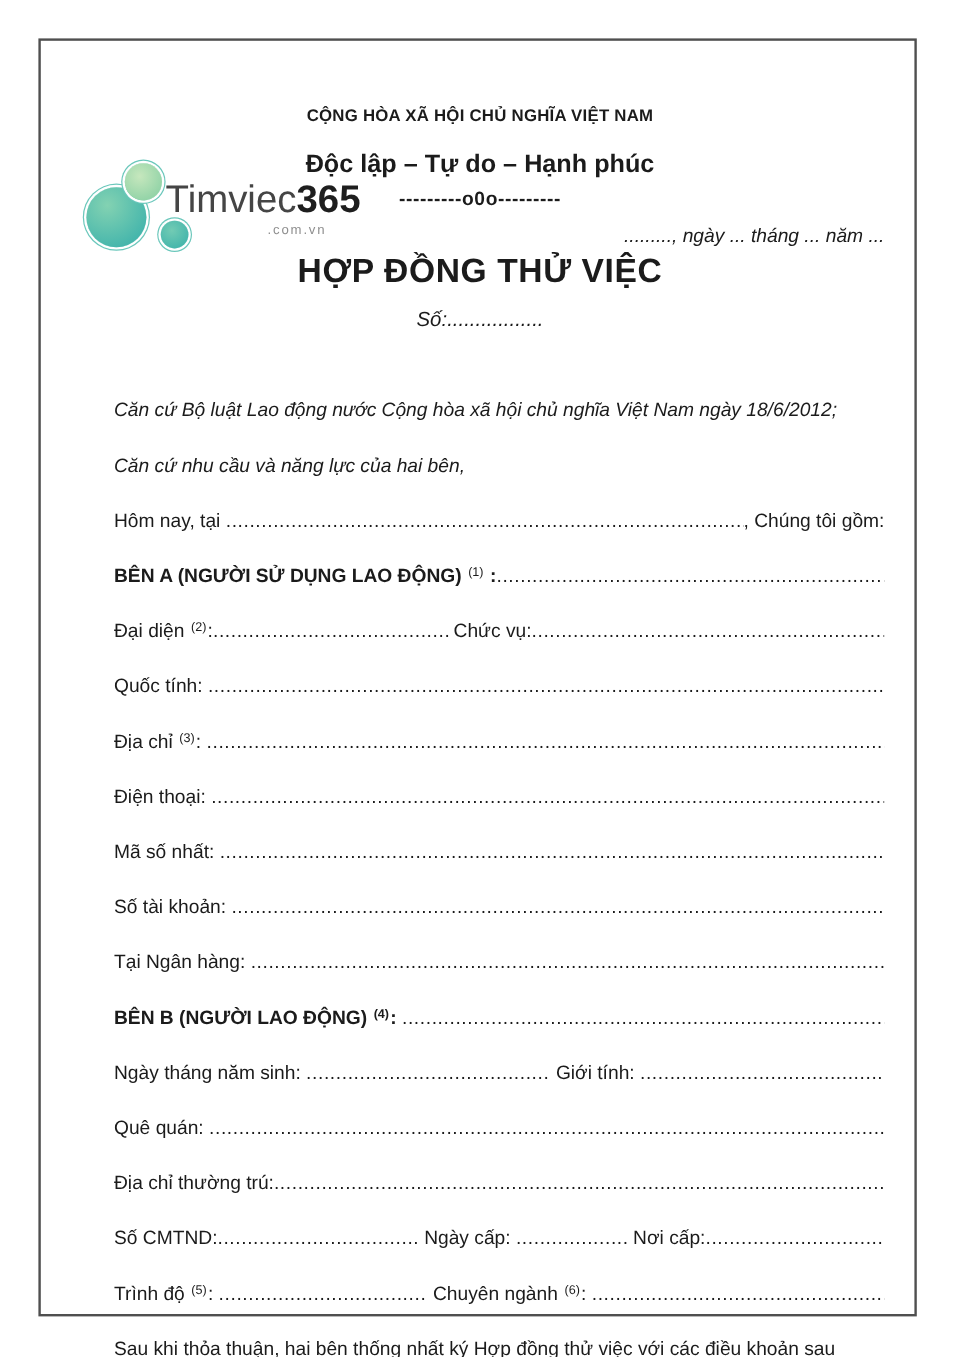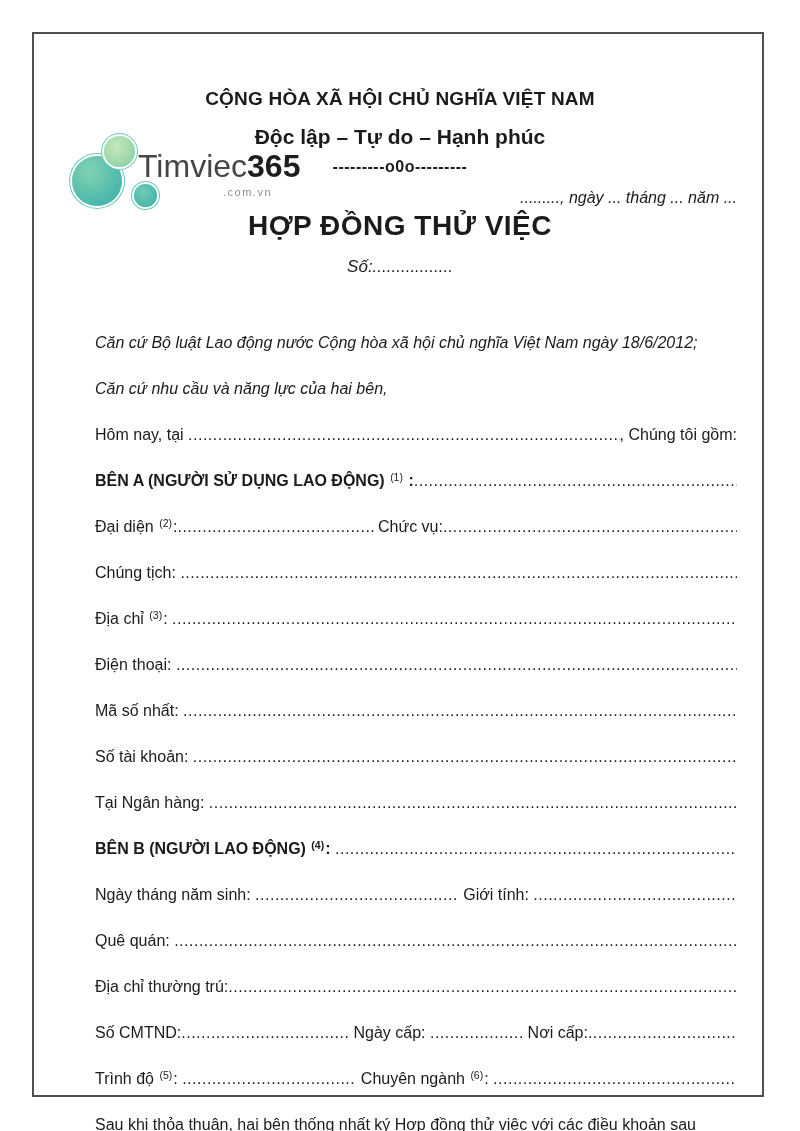--- a/index.html
+++ b/index.html
@@ -1,20 +1,20 @@
 <!DOCTYPE html>
 <html><head>
 <meta charset="utf-8">
 <style>
   html,body{margin:0;padding:0;background:#fff;}
   .sheet{position:relative;width:800px;height:1131px;background:#fff;overflow:hidden;
          font-family:"Liberation Sans",sans-serif;color:#1b1b1b;}
   .frame{position:absolute;left:32px;top:32px;width:728px;height:1061px;border:2px solid #4f4f4f;}
   .centered{position:absolute;left:0;width:100%;text-align:center;}
-  .national-title{top:88px;font-size:19px;font-weight:bold;letter-spacing:.2px;}
+  .national-title{top:88px;font-size:14px;font-weight:bold;letter-spacing:.2px;}
   .motto{top:125px;font-size:21px;font-weight:bold;}
   .separator{top:158px;font-size:16px;font-weight:bold;letter-spacing:.5px;}
   .date-line{position:absolute;top:189px;right:63px;font-style:italic;font-size:16px;}
   .doc-title{top:210px;font-size:28px;font-weight:bold;letter-spacing:.5px;}
   .doc-number{top:257px;font-style:italic;font-size:17px;}
   
   .logo{position:absolute;left:60px;top:134px;width:240px;height:88px;}
   .logo .circle{position:absolute;border-radius:50%;box-shadow:0 0 0 2px #fff,0 0 0 3px #6ac7bb;}
   .logo .c1{left:12px;top:22px;width:50px;height:50px;
             background:radial-gradient(circle at 35% 30%,#83d2b2,#46b6ac 75%);}
@@ -57,21 +57,21 @@
 
   <div class="centered doc-title">HỢP ĐỒNG THỬ VIỆC</div>
   <div class="centered doc-number">Số:.................</div>
 
   <div class="content">
       <p class="line italic"><span>Căn cứ Bộ luật Lao động nước Cộng hòa xã hội chủ nghĩa Việt Nam ngày 18/6/2012;</span></p>
       <p class="line italic"><span>Căn cứ nhu cầu và năng lực của hai bên,</span></p>
       <p class="line"><span>Hôm nay, tại </span><span class="dots" style="flex-grow: 1;">........................................................................................................................................................................</span><span>, Chúng tôi gồm:</span></p>
       <p class="line"><span class="b">BÊN A (NGƯỜI SỬ DỤNG LAO ĐỘNG) </span><sup class="fn">(1)</sup><span class="b"> :</span><span class="dots" style="flex-grow: 1;">........................................................................................................................................................................</span></p>
       <p class="line"><span>Đại diện </span><sup class="fn">(2)</sup><span>:</span><span class="dots" style="flex-grow: 1;">........................................................................................................................................................................</span><span> Chức vụ:</span><span class="dots" style="flex-grow: 1.5;">........................................................................................................................................................................</span></p>
-      <p class="line"><span>Chúng tịch: </span><span class="dots" style="flex-grow: 1;">........................................................................................................................................................................</span></p>
+      <p class="line"><span>Quốc tính: </span><span class="dots" style="flex-grow: 1;">........................................................................................................................................................................</span></p>
       <p class="line"><span>Địa chỉ </span><sup class="fn">(3)</sup><span>: </span><span class="dots" style="flex-grow: 1;">........................................................................................................................................................................</span></p>
       <p class="line"><span>Điện thoại: </span><span class="dots" style="flex-grow: 1;">........................................................................................................................................................................</span></p>
       <p class="line"><span>Mã số nhất: </span><span class="dots" style="flex-grow: 1;">........................................................................................................................................................................</span></p>
       <p class="line"><span>Số tài khoản: </span><span class="dots" style="flex-grow: 1;">........................................................................................................................................................................</span></p>
       <p class="line"><span>Tại Ngân hàng: </span><span class="dots" style="flex-grow: 1;">........................................................................................................................................................................</span></p>
       <p class="line gap"><span class="b">BÊN B (NGƯỜI LAO ĐỘNG) </span><sup class="fn b">(4)</sup><span class="b">: </span><span class="dots" style="flex-grow: 1;">........................................................................................................................................................................</span></p>
       <p class="line"><span>Ngày tháng năm sinh: </span><span class="dots" style="flex-grow: 1;">........................................................................................................................................................................</span><span> Giới tính: </span><span class="dots" style="flex-grow: 1;">........................................................................................................................................................................</span></p>
       <p class="line"><span>Quê quán: </span><span class="dots" style="flex-grow: 1;">........................................................................................................................................................................</span></p>
       <p class="line"><span>Địa chỉ thường trú:</span><span class="dots" style="flex-grow: 1;">........................................................................................................................................................................</span></p>
       <p class="line"><span>Số CMTND:</span><span class="dots" style="flex-grow: 1.8;">........................................................................................................................................................................</span><span> Ngày cấp: </span><span class="dots" style="flex-grow: 1;">........................................................................................................................................................................</span><span> Nơi cấp:</span><span class="dots" style="flex-grow: 1.6;">........................................................................................................................................................................</span></p>

